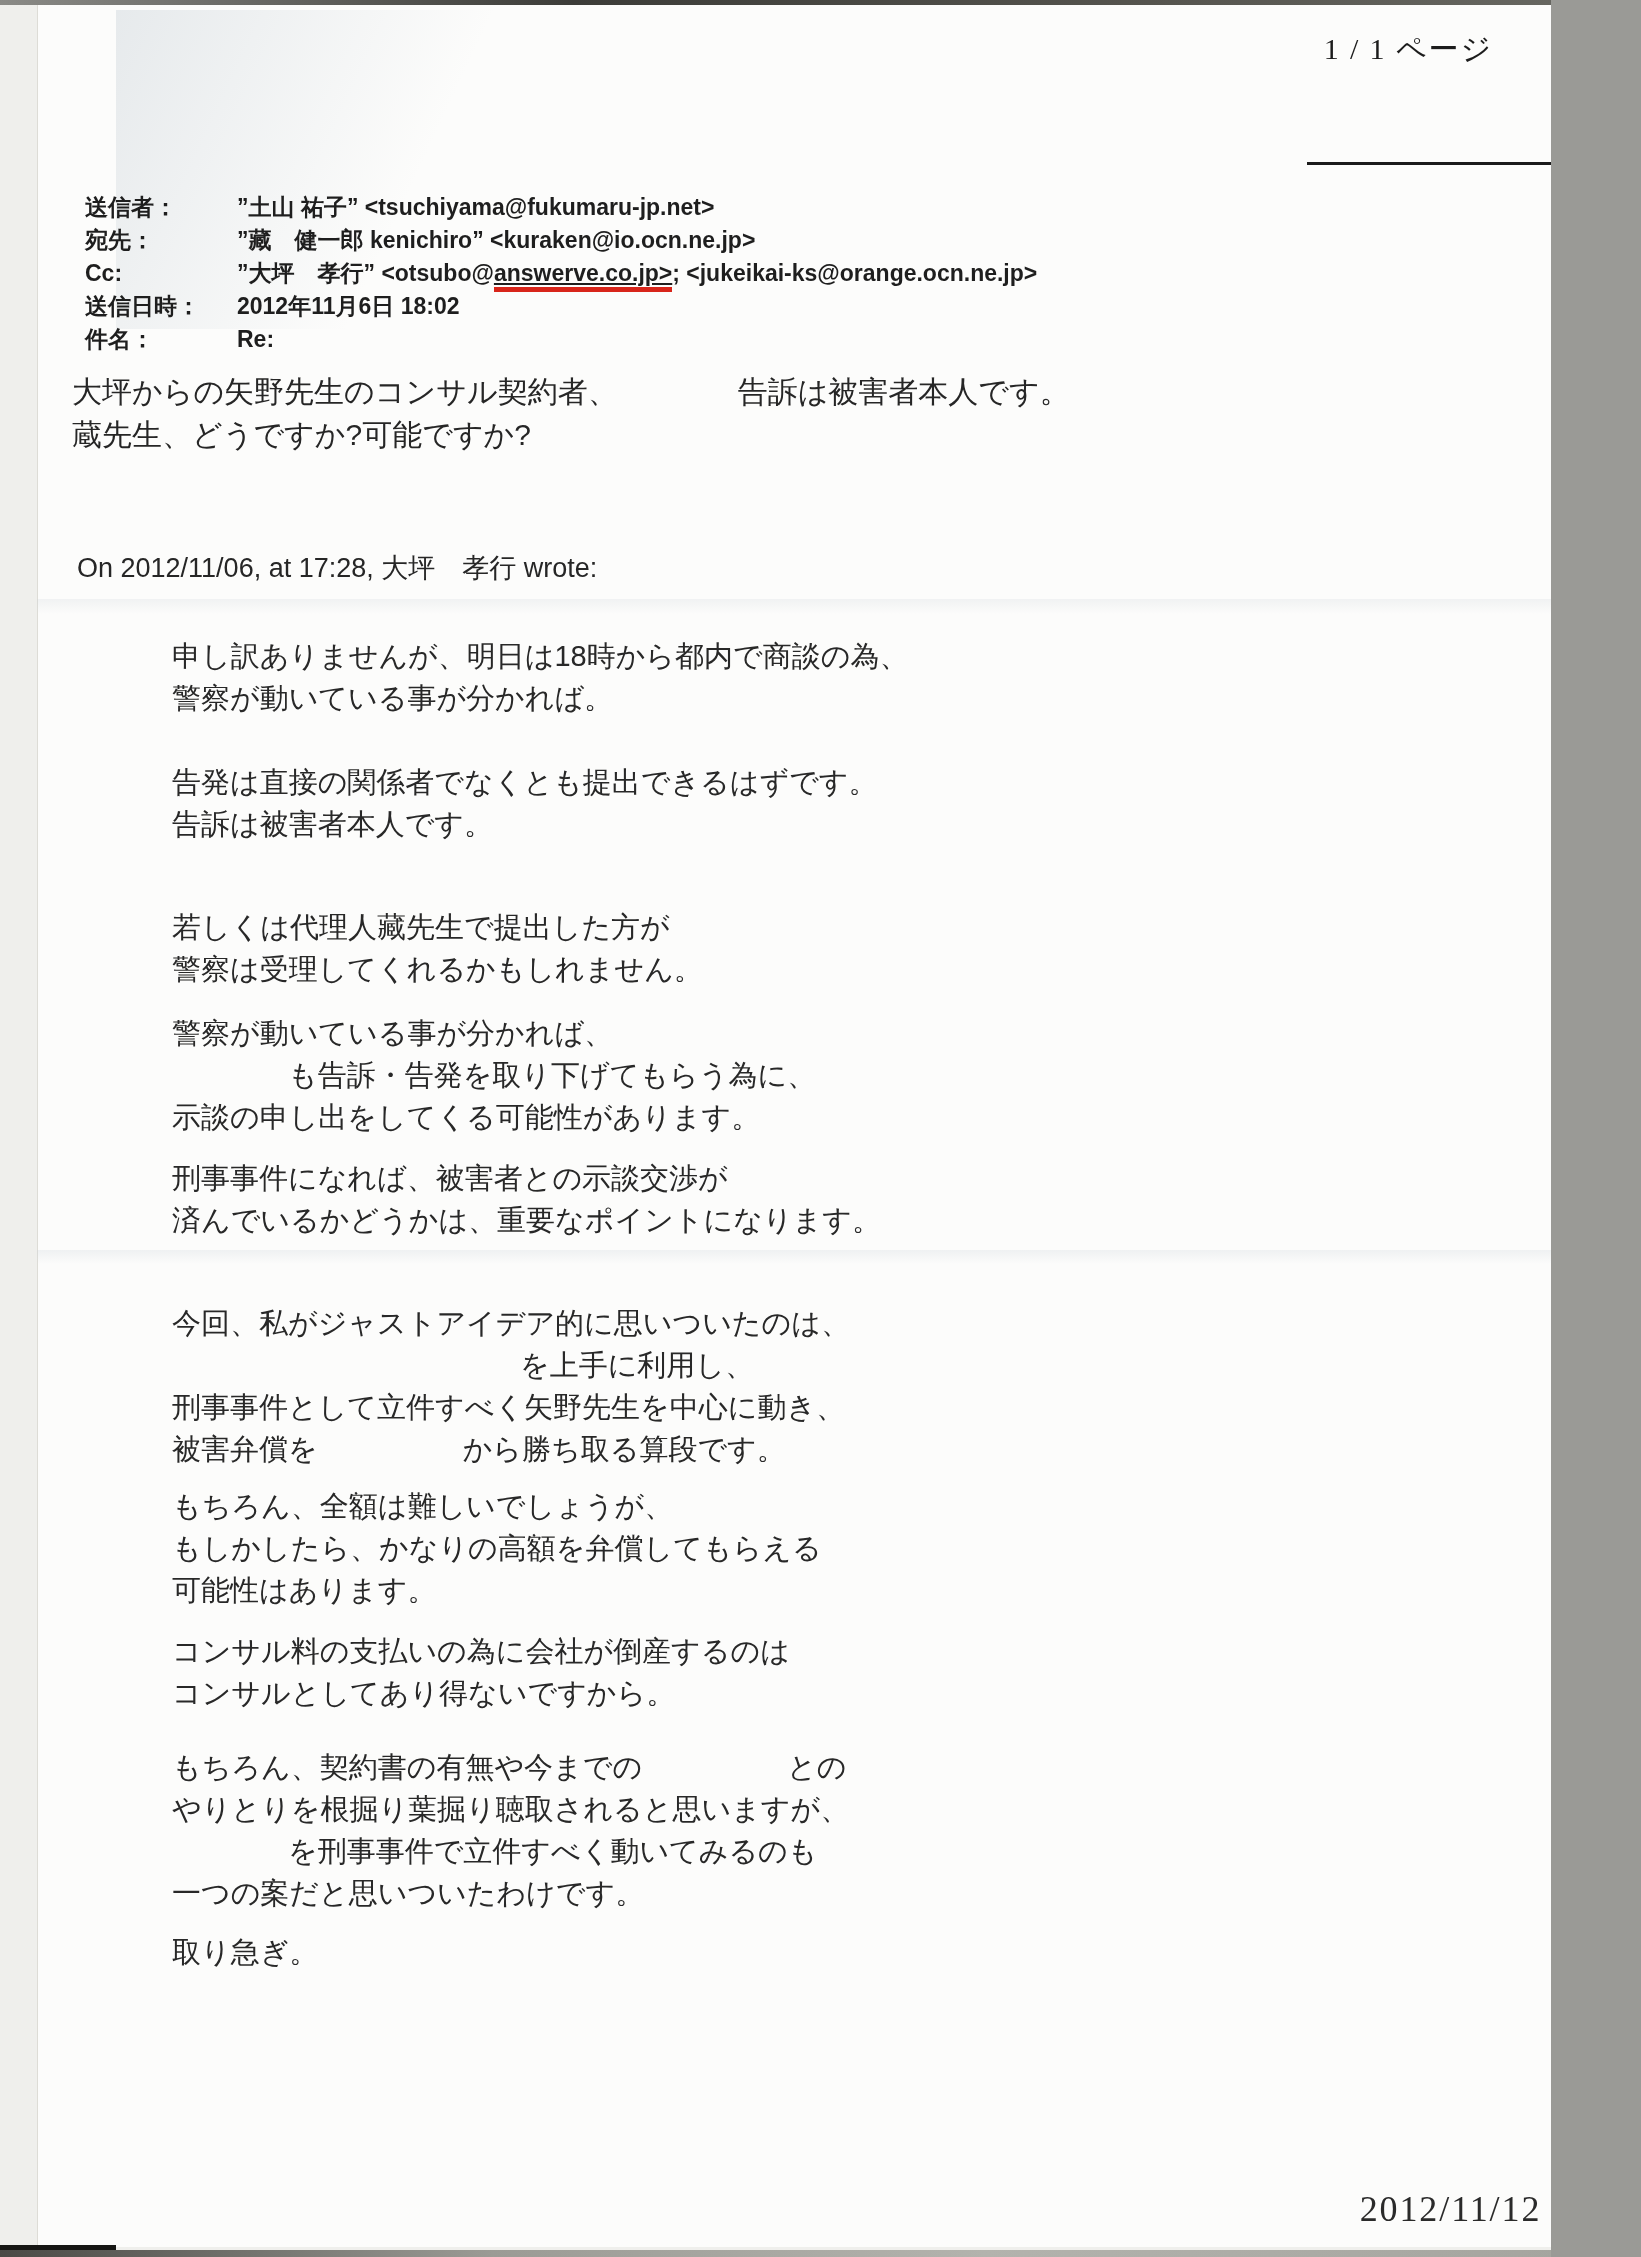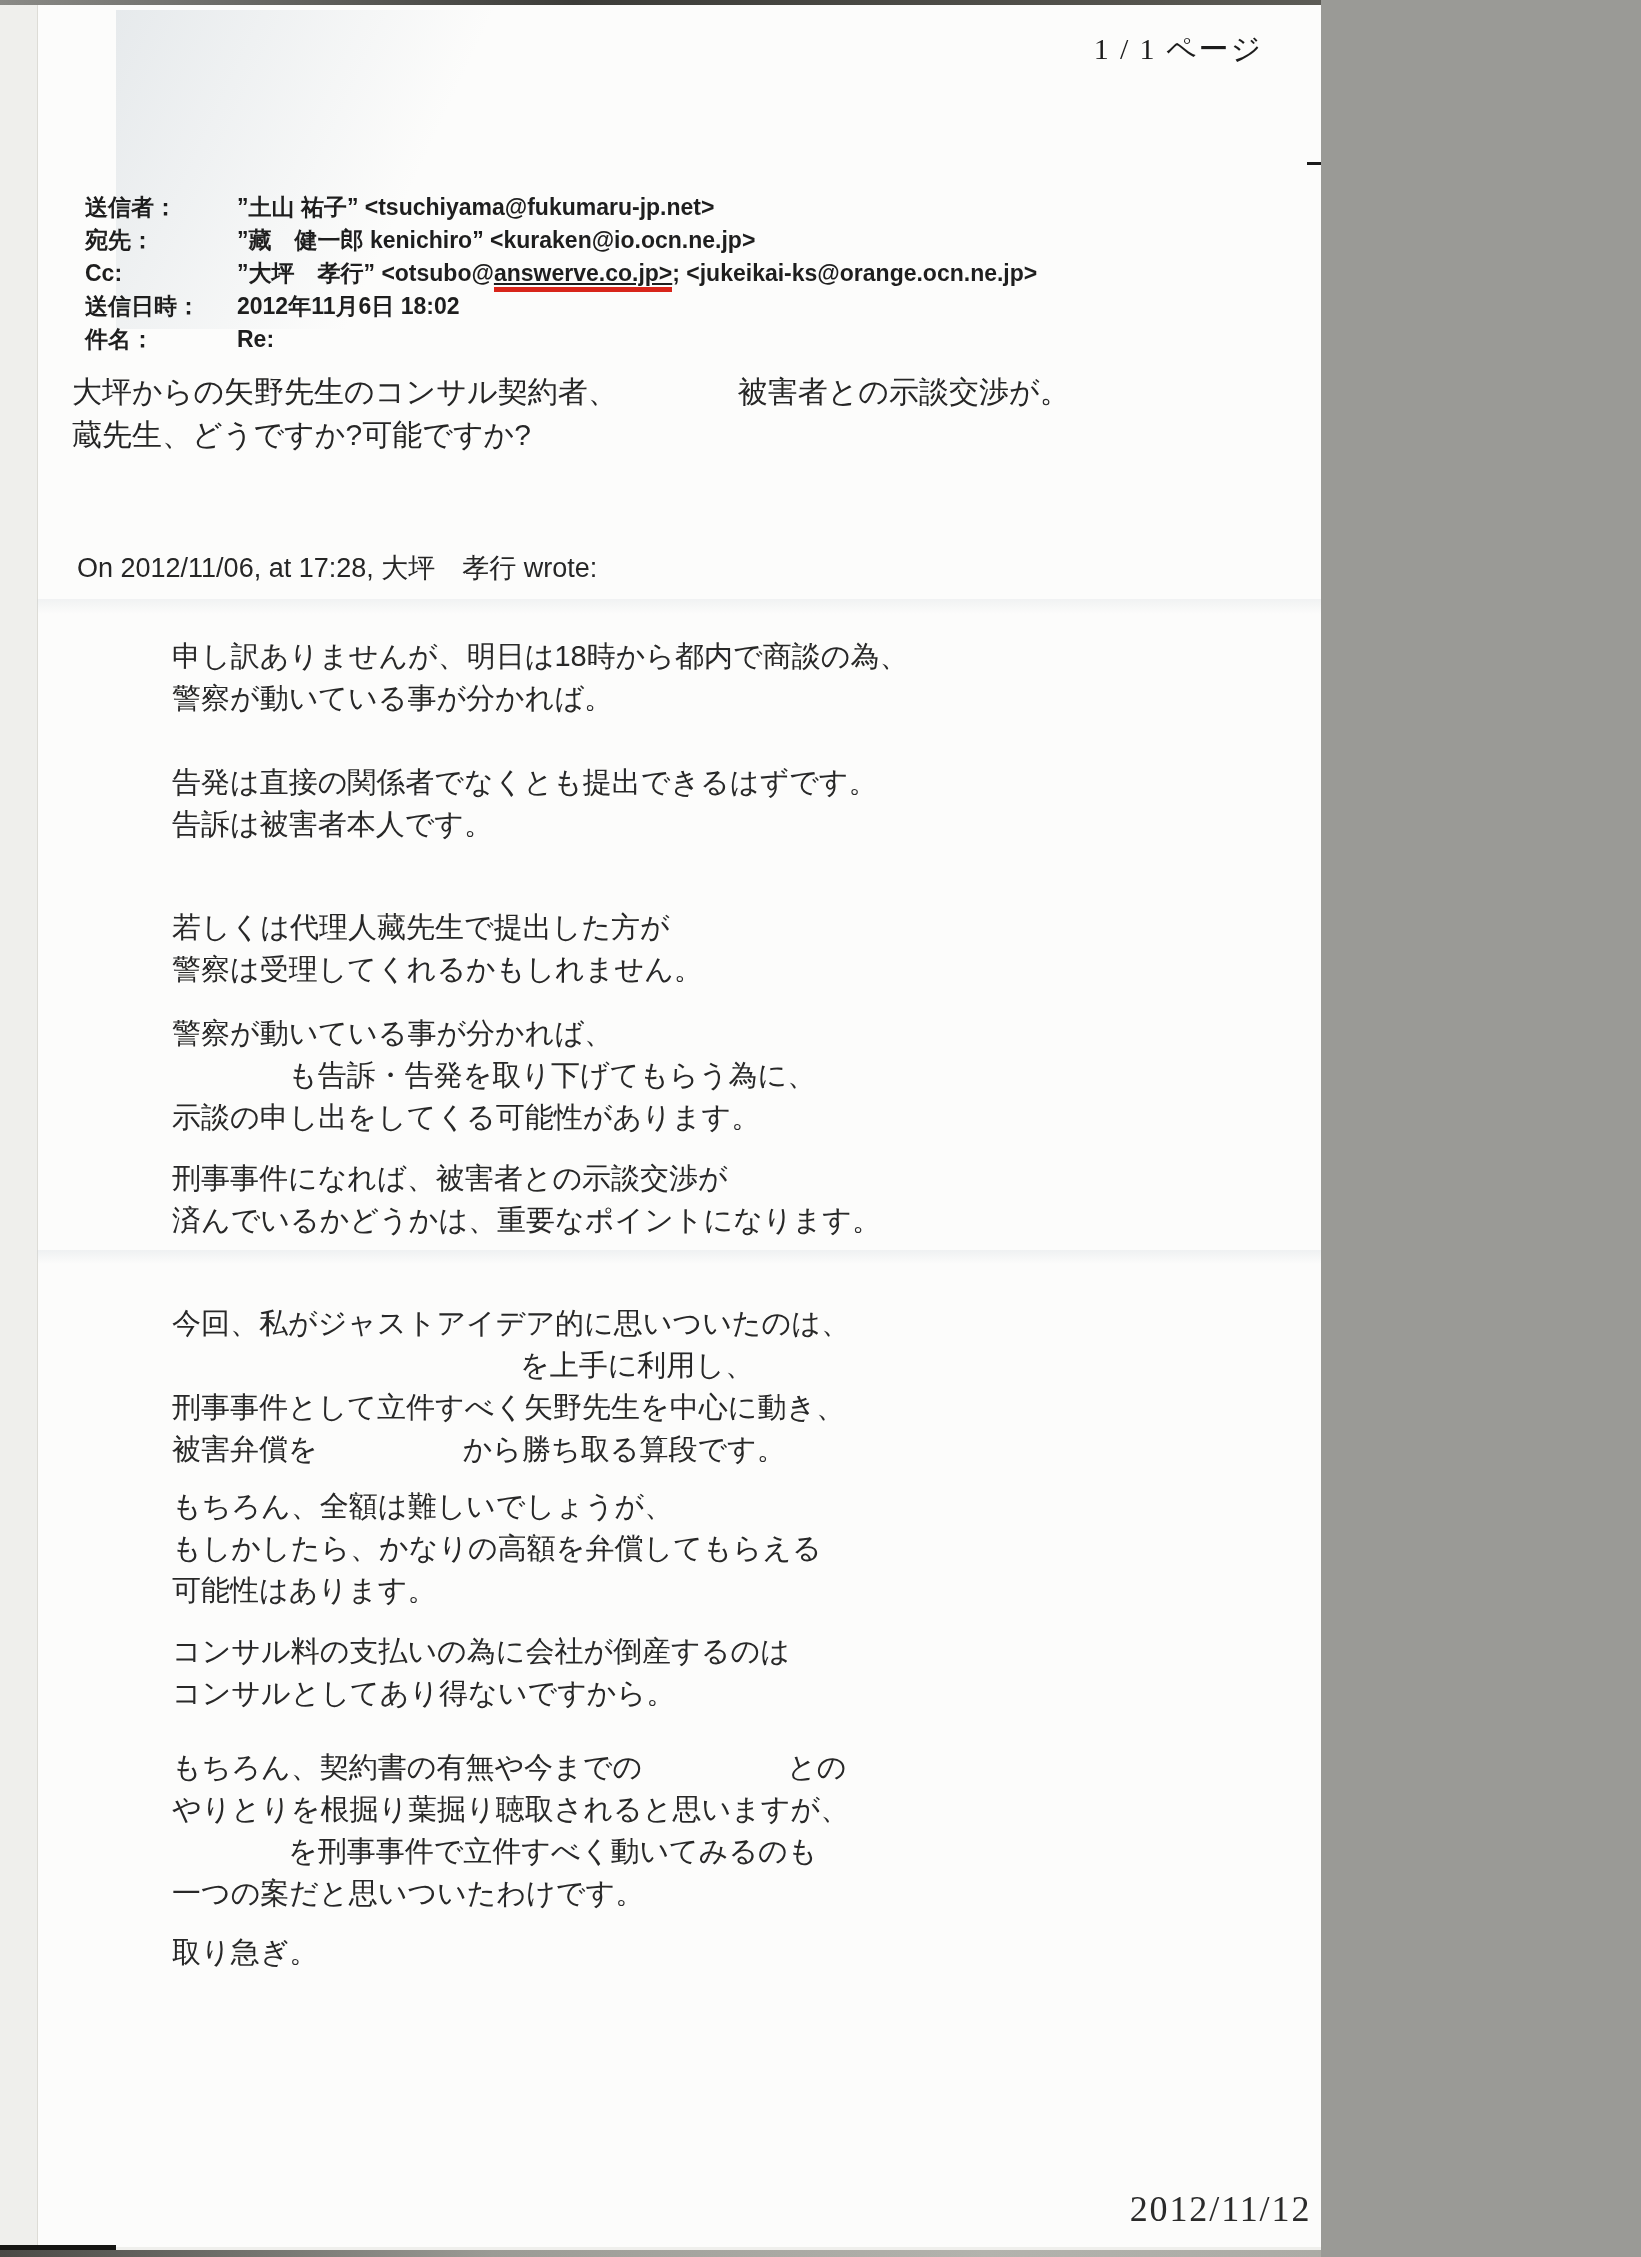--- a/index.html
+++ b/index.html
@@ -1,17 +1,17 @@
 <!DOCTYPE html>
 <html><head>
 <meta charset="utf-8">
 <style>
   html,body{margin:0;padding:0;}
   body{width:1641px;height:2257px;background:#9a9a96;font-family:"Liberation Sans",sans-serif;}
-  .scan{position:relative;width:1321px;height:2257px;overflow:hidden;background:#efefec;}
+  .scan{position:relative;width:1551px;height:2257px;overflow:hidden;background:#efefec;}
   .paper{position:absolute;left:37px;top:4.8px;width:1605px;height:2242px;background:#fcfcfb;border-left:1px solid #dddcd6;}
   
   .edge-top{position:absolute;left:0;top:0;width:1641px;height:4.8px;background:linear-gradient(to right,#8a8a86,#3c3c38 35%,#55544e 70%,#6a6a64);}
   .edge-bottom{position:absolute;left:0;bottom:0;width:1641px;height:6.8px;background:linear-gradient(to right,#4a4a46,#9b9b95 30%,#b3b3ad 60%,#a3a39d);}
   .corner-bl{position:absolute;left:0;bottom:0;width:116px;height:11.6px;background:#161614;}
   .crease-tl{position:absolute;left:116px;top:9.7px;width:541px;height:319px;background:linear-gradient(115deg,rgba(190,200,208,0.35),rgba(255,255,255,0) 55%);}
   .crease-mid{position:absolute;left:37px;top:599px;width:1605px;height:15.4px;background:linear-gradient(to bottom,rgba(205,212,218,0.25),rgba(255,255,255,0));}
   .crease-low{position:absolute;left:37px;top:1250px;width:1605px;height:13.5px;background:linear-gradient(to bottom,rgba(205,212,218,0.28),rgba(255,255,255,0));}
   
   .page-indicator{position:absolute;top:29px;right:58px;font-family:"Liberation Serif",serif;font-size:30px;color:#1c1c1c;letter-spacing:1.9px;}
@@ -58,21 +58,21 @@
       <span class="hlabel">送信日時：</span>
         <span class="hvalue">2012年11月6日 18:02</span>
     </div>
     <div class="hrow">
       <span class="hlabel">件名：</span>
         <span class="hvalue">Re:</span>
     </div>
   </div>
 
   <div class="intro">
-    <div class="line">大坪からの矢野先生のコンサル契約者、　　　　被害者との示談交渉が。</div>
+    <div class="line">大坪からの矢野先生のコンサル契約者、　　　　告訴は被害者本人です。</div>
     <div class="line">蔵先生、どうですか?可能ですか?</div>
   </div>
 
   <div class="quote-attr">On 2012/11/06, at 17:28, 大坪　孝行 wrote:</div>
 
   <div class="para" style="top:635px">
     <div class="line">申し訳ありませんが、明日は18時から都内で商談の為、</div>
     <div class="line">警察が動いている事が分かれば。</div>
   </div>
 

